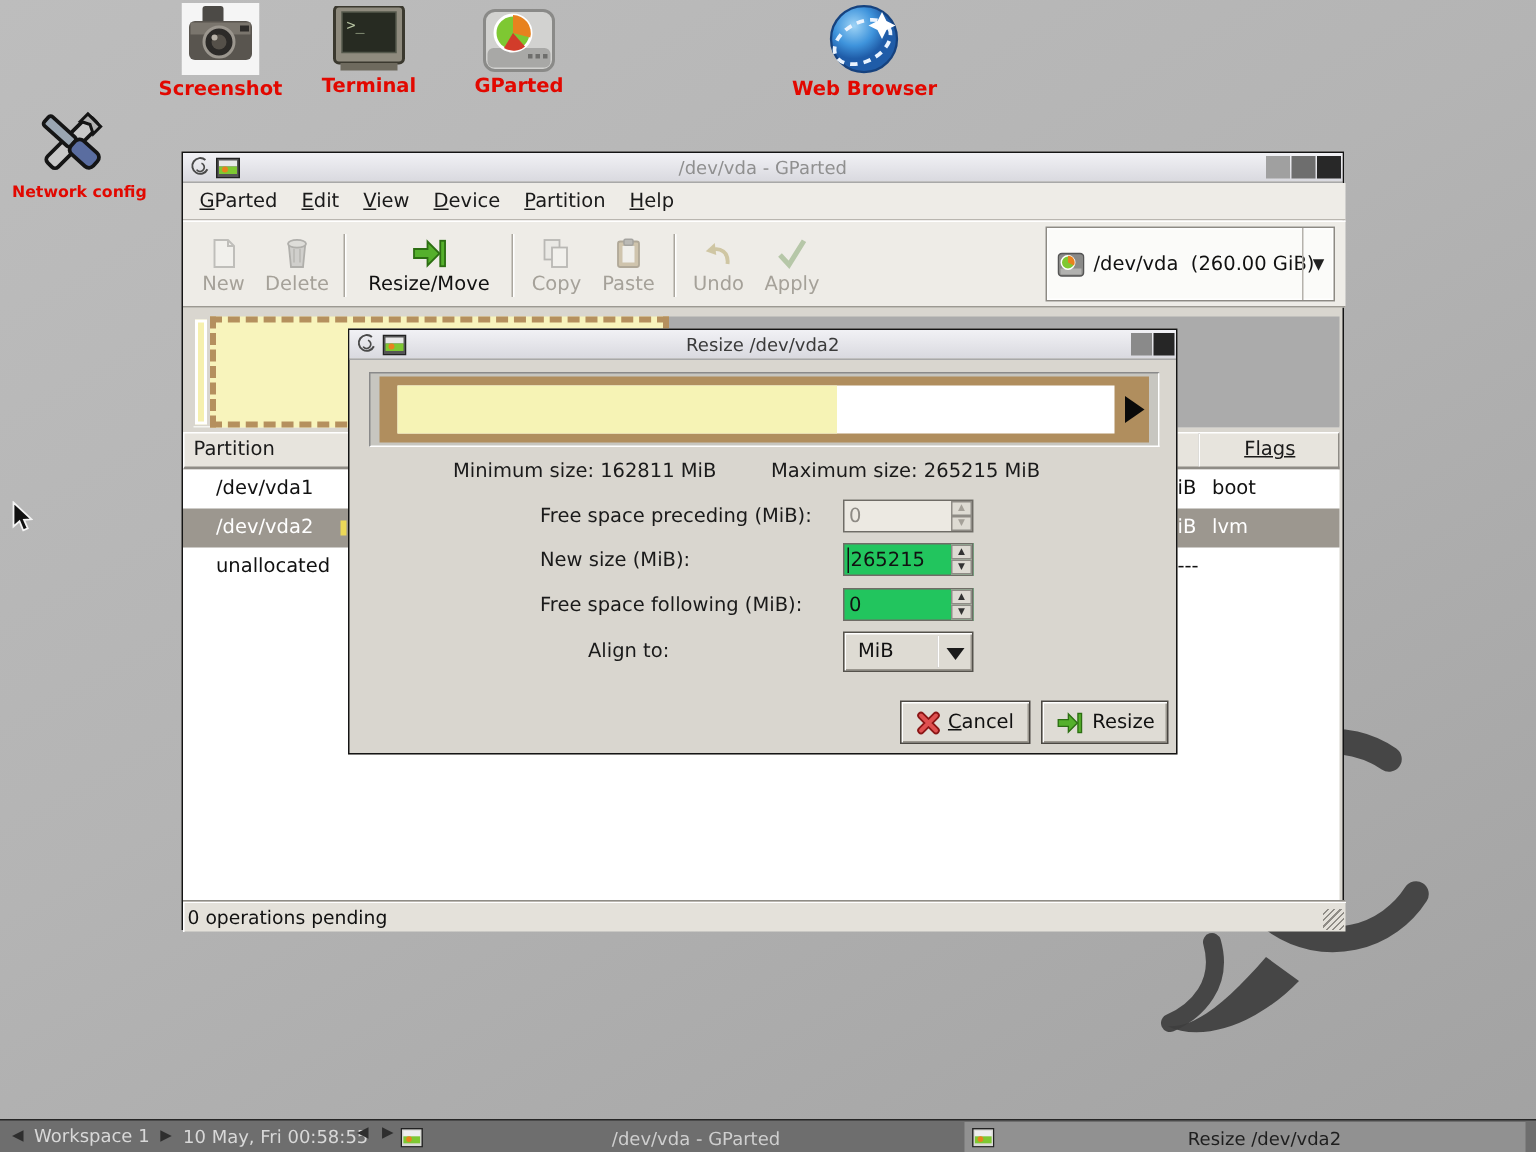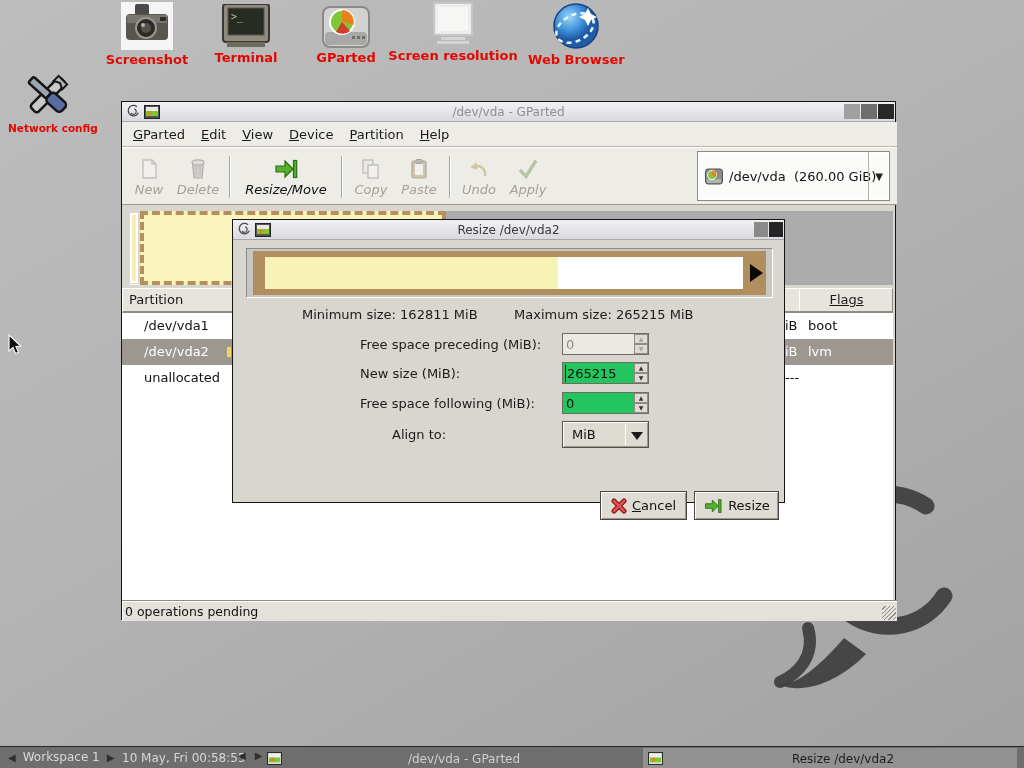--- a/index.html
+++ b/index.html
@@ -35,21 +35,21 @@
              border-bottom:1px solid #b9b6b0; display:flex; align-items:center; gap:16px;
              padding-left:11px; font-size:13px; color:#1a1a1a; }
   .menu-item { display:inline-block; }
   .accel::first-letter { text-decoration:underline; }
 
   #toolbar { position:absolute; left:0; top:45px; width:775px; height:58px; background:#eeece7;
              border-top:1px solid #ffffff; border-bottom:1px solid #9c9992; }
   .tbar-row { position:absolute; left:4px; top:2px; height:54px; display:flex; align-items:stretch; }
   .tbtn { width:52px; display:flex; flex-direction:column; align-items:center; justify-content:center;
           gap:1px; font-size:13px; }
-  .tbtn .lbl { white-space:nowrap;font-style:italic; }
+  .tbtn .lbl { white-space:nowrap; }
   .tbtn.disabled { color:#a5a199; }
   .tbtn.enabled { color:#111; }
   .tbtn.wide { width:100px; }
   .tsep { width:2px; margin:6px 5px; border-left:1px solid #aaa69e; border-right:1px solid #fff; }
   .dis-ic { opacity:.55; filter:grayscale(35%); }
 
   #devcombo { position:absolute; left:575px; top:3px; width:193px; height:50px; background:#fbfbf9;
               border:1px solid #8d8a84; box-shadow:inset 0 0 0 1px #fff; display:flex; align-items:center;
               font-size:13px; color:#111; }
   #devcombo .txt { margin-left:6px; white-space:nowrap; }
@@ -106,21 +106,21 @@
   .entry.disabled .spin div { color:#a5a199; }
   #combo { position:absolute; left:329px; top:201px; width:87px; height:27px; background:#dedbd3;
            border:1px solid #55524c; box-shadow:inset 1px 1px 0 #fff, inset -1px -1px 0 #9a968e;
            font-size:13px; color:#111; }
   #combo .val { position:absolute; left:9px; top:5px; }
   #combo .csep { position:absolute; right:22px; top:2px; bottom:2px; width:1px; background:#8f8c86; border-right:1px solid #fff; }
   #combo .carrow { position:absolute; right:5px; top:10px; width:0; height:0;
                    border-left:6px solid transparent; border-right:6px solid transparent; border-top:8px solid #1a1a1a; }
   .dbtn { position:absolute; top:247px; height:29px; background:#dfdcd5; border:1px solid #4a4742;
           box-shadow:inset 1px 1px 0 #fff, inset -1px -1px 0 #9a968e; display:flex; align-items:center;
-          justify-content:center; gap:5px; font-size:13px; color:#111;margin-top:24px; }
+          justify-content:center; gap:5px; font-size:13px; color:#111; }
   #btn-cancel { left:367px; width:87px; }
   #btn-resize { left:461px; width:85px; }
 
   
   #taskbar { position:absolute; left:0; top:746px; width:1024px; height:22px; background:#6e6e6e;
              border-top:1px solid #262626; z-index:10; font-size:12px; color:#d8d8d8; }
   #taskbar .pager { position:absolute; left:8px; top:3px; display:flex; gap:7px; align-items:center; }
   #taskbar .arrow { color:#2e2e2e; font-size:10px; }
   #clock { position:absolute; left:122px; top:4px; white-space:nowrap; }
   #iconbox-arrows { position:absolute; left:238px; top:3px; display:flex; gap:9px; }
@@ -175,29 +175,20 @@
       <circle cx="20" cy="16" r="12" fill="#7ec832" stroke="#ffffff" stroke-width="2"></circle>
       <path d="M20,16 L20,4 A12,12 0 0 1 31.5,19 Z" fill="#e8821e"></path>
       <path d="M20,16 L28,25 A12,12 0 0 1 14,26 Z" fill="#d23c2a"></path>
       <rect x="30" y="30" width="3" height="3" fill="#6e6e6c"></rect>
         <rect x="35" y="30" width="3" height="3" fill="#6e6e6c"></rect>
         <rect x="40" y="30" width="3" height="3" fill="#6e6e6c"></rect>
     </svg>
     <span class="dlabel">GParted</span>
   </div>
 
-  <div class="dicon" style="left:383px;top:2px;width:140px;">
-    <svg class="ic" width="52" height="44" viewBox="0 0 52 44">
-      <rect x="7" y="1" width="38" height="32" fill="#ececea" stroke="#c6c6c4" stroke-width="2"></rect>
-      <rect x="11" y="5" width="30" height="24" fill="#f6f6f4"></rect>
-      <rect x="14" y="35" width="24" height="3" fill="#d4d4d2"></rect>
-      <rect x="10" y="39" width="32" height="3" fill="#d4d4d2"></rect>
-    </svg>
-    <span class="dlabel">Screen resolution</span>
-  </div>
 
   <div class="dicon" style="left:528px;top:2px;width:96px;">
     <svg class="ic" width="52" height="48" viewBox="0 0 52 48">
       <defs>
         <radialGradient id="bg1" cx="35%" cy="30%">
             <stop offset="0%" stop-color="#9fd4f6"></stop>
             <stop offset="60%" stop-color="#3f94dc"></stop>
             <stop offset="100%" stop-color="#1f5ca8"></stop>
           </radialGradient>
       </defs>

